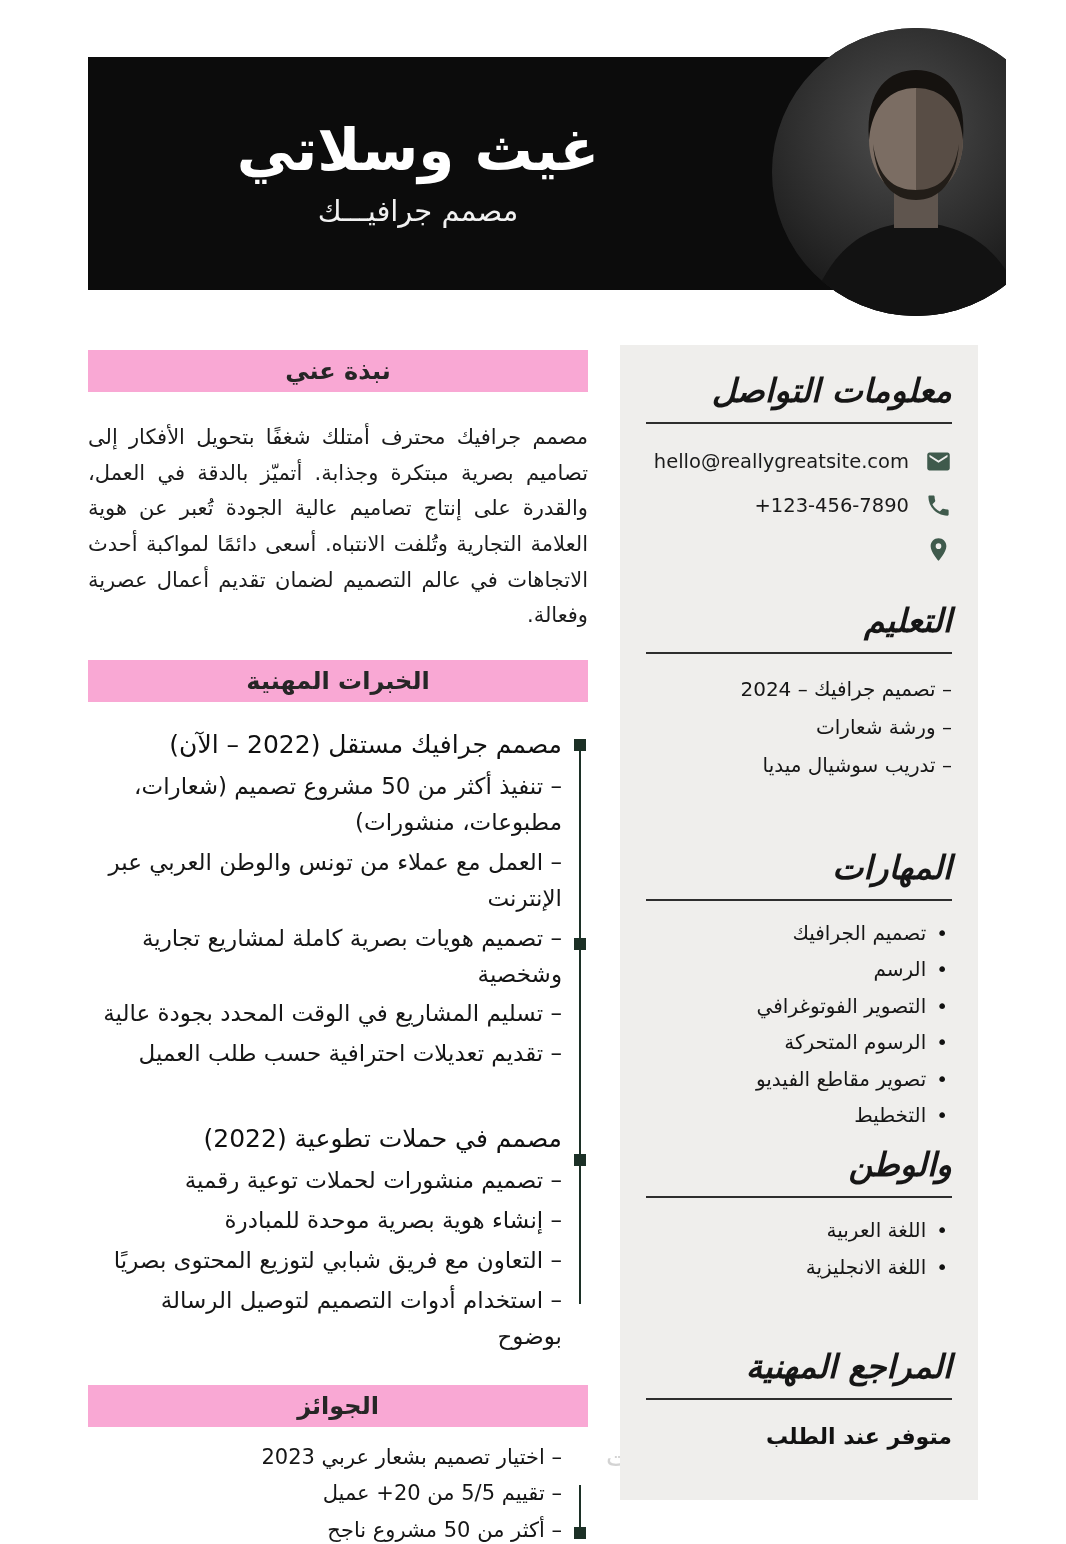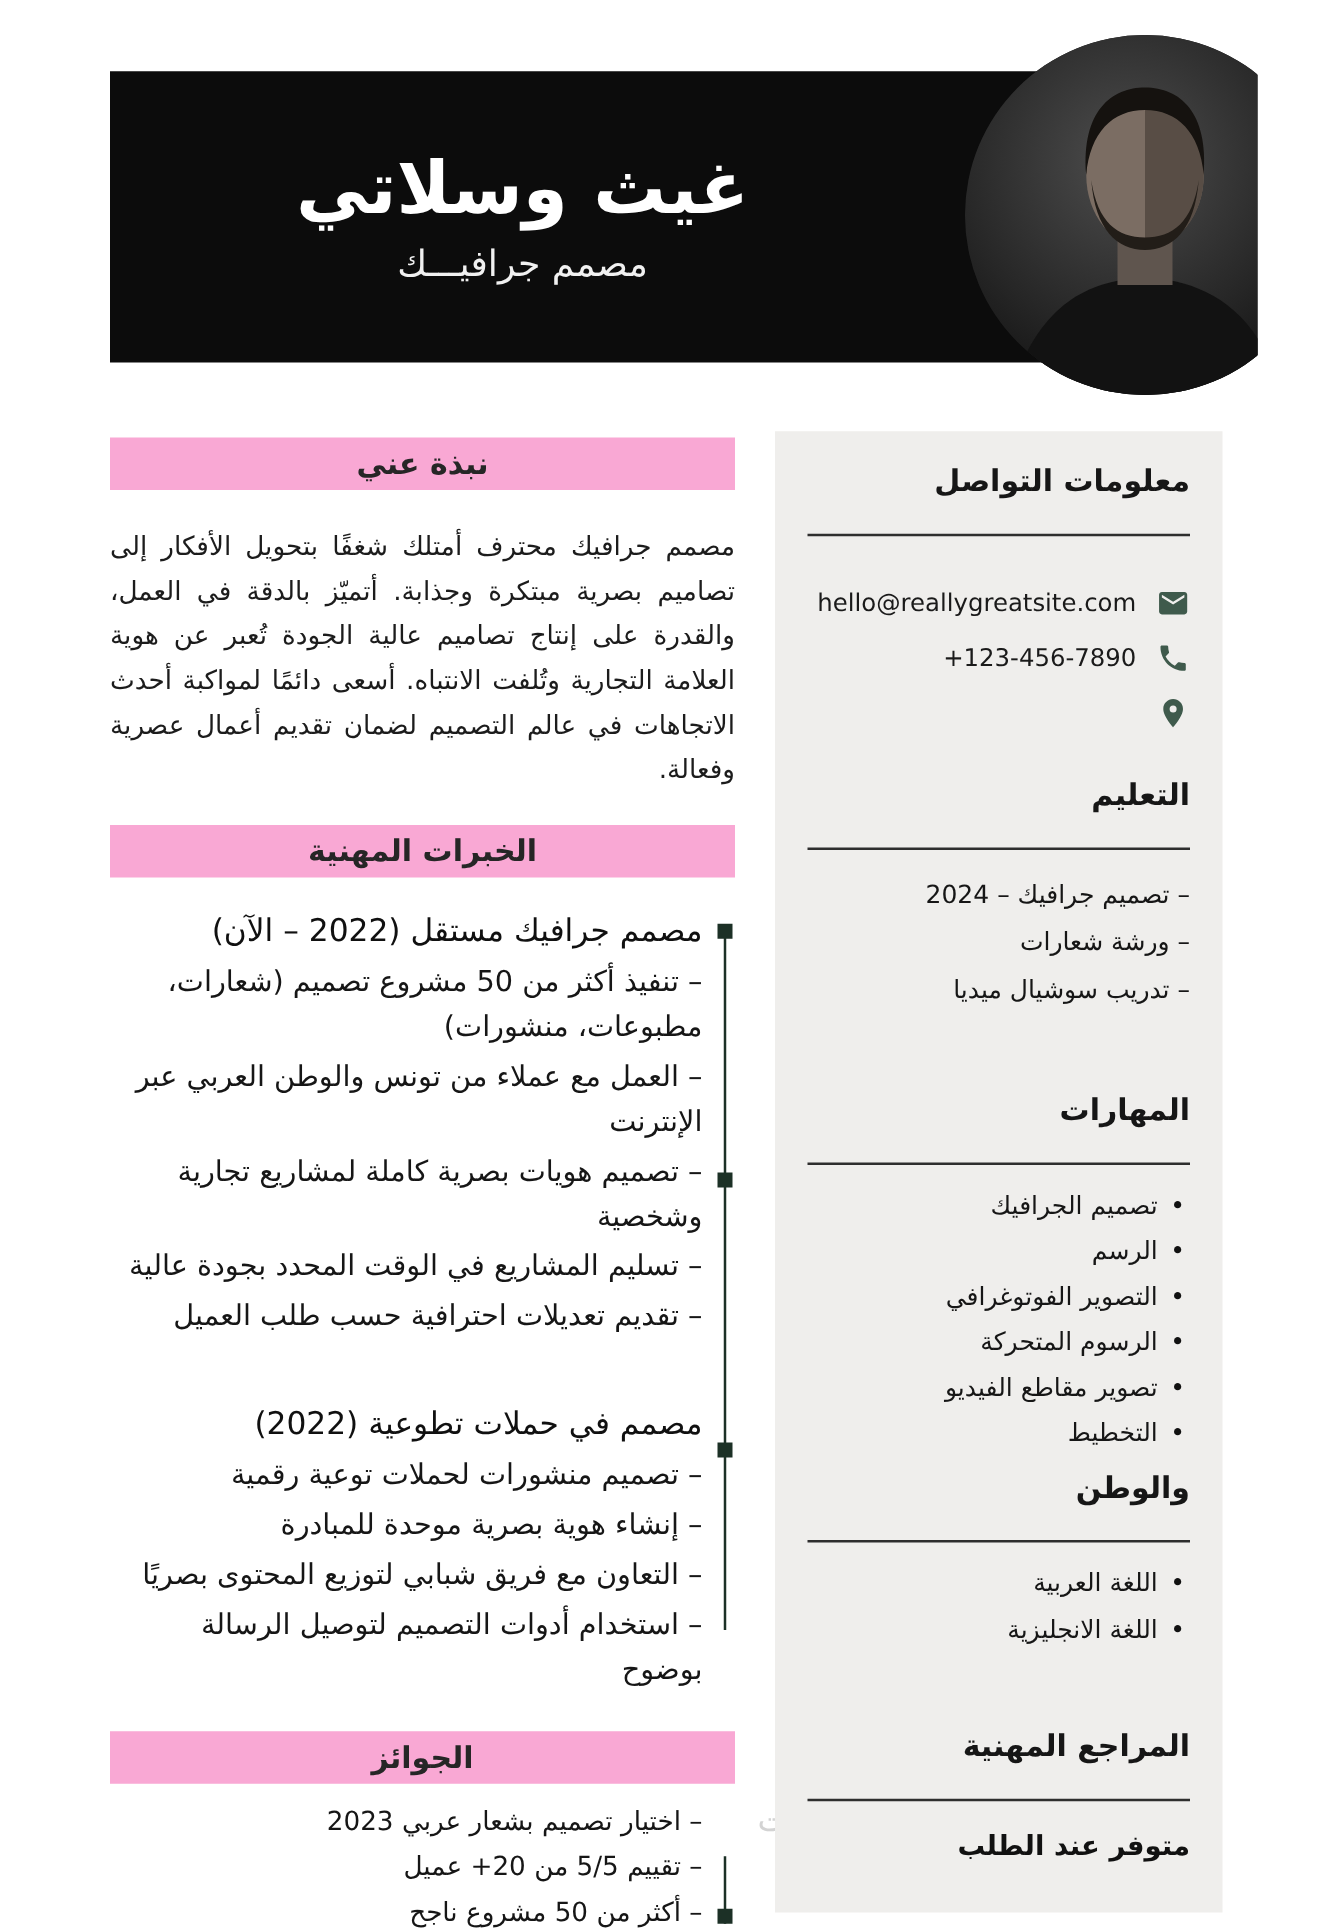--- a/index.html
+++ b/index.html
@@ -102,28 +102,29 @@
   
   .sidebar {
     flex: 0 0 358px;
     width: 358px;
     box-sizing: border-box;
     background: #efeeec;
     padding: 26px 26px 40px;
     min-height: 1155px;
   }
   .side-heading {
-    font-size: 24px;
+    font-size: 33px;
     font-weight: bold;
     color: #161616;
     margin: 0;
-    padding-bottom: 28px;
+    padding-bottom: 12px;
     border-bottom: 2px solid #2e2e2e;
-  }
-  .contact-rows { margin-top: 40px; }
+    font-style: italic;
+  }
+  .contact-rows { margin-top: 24px; }
   .contact-row {
     display: flex;
     align-items: center;
     gap: 16px;
     margin-bottom: 17px;
   }
   .cicon { width: 27px; height: 27px; flex: 0 0 27px; }
   .cicon svg { display: block; width: 27px; height: 27px; fill: #3f5a4c; }
   .ctext {
     font-size: 19.5px;

